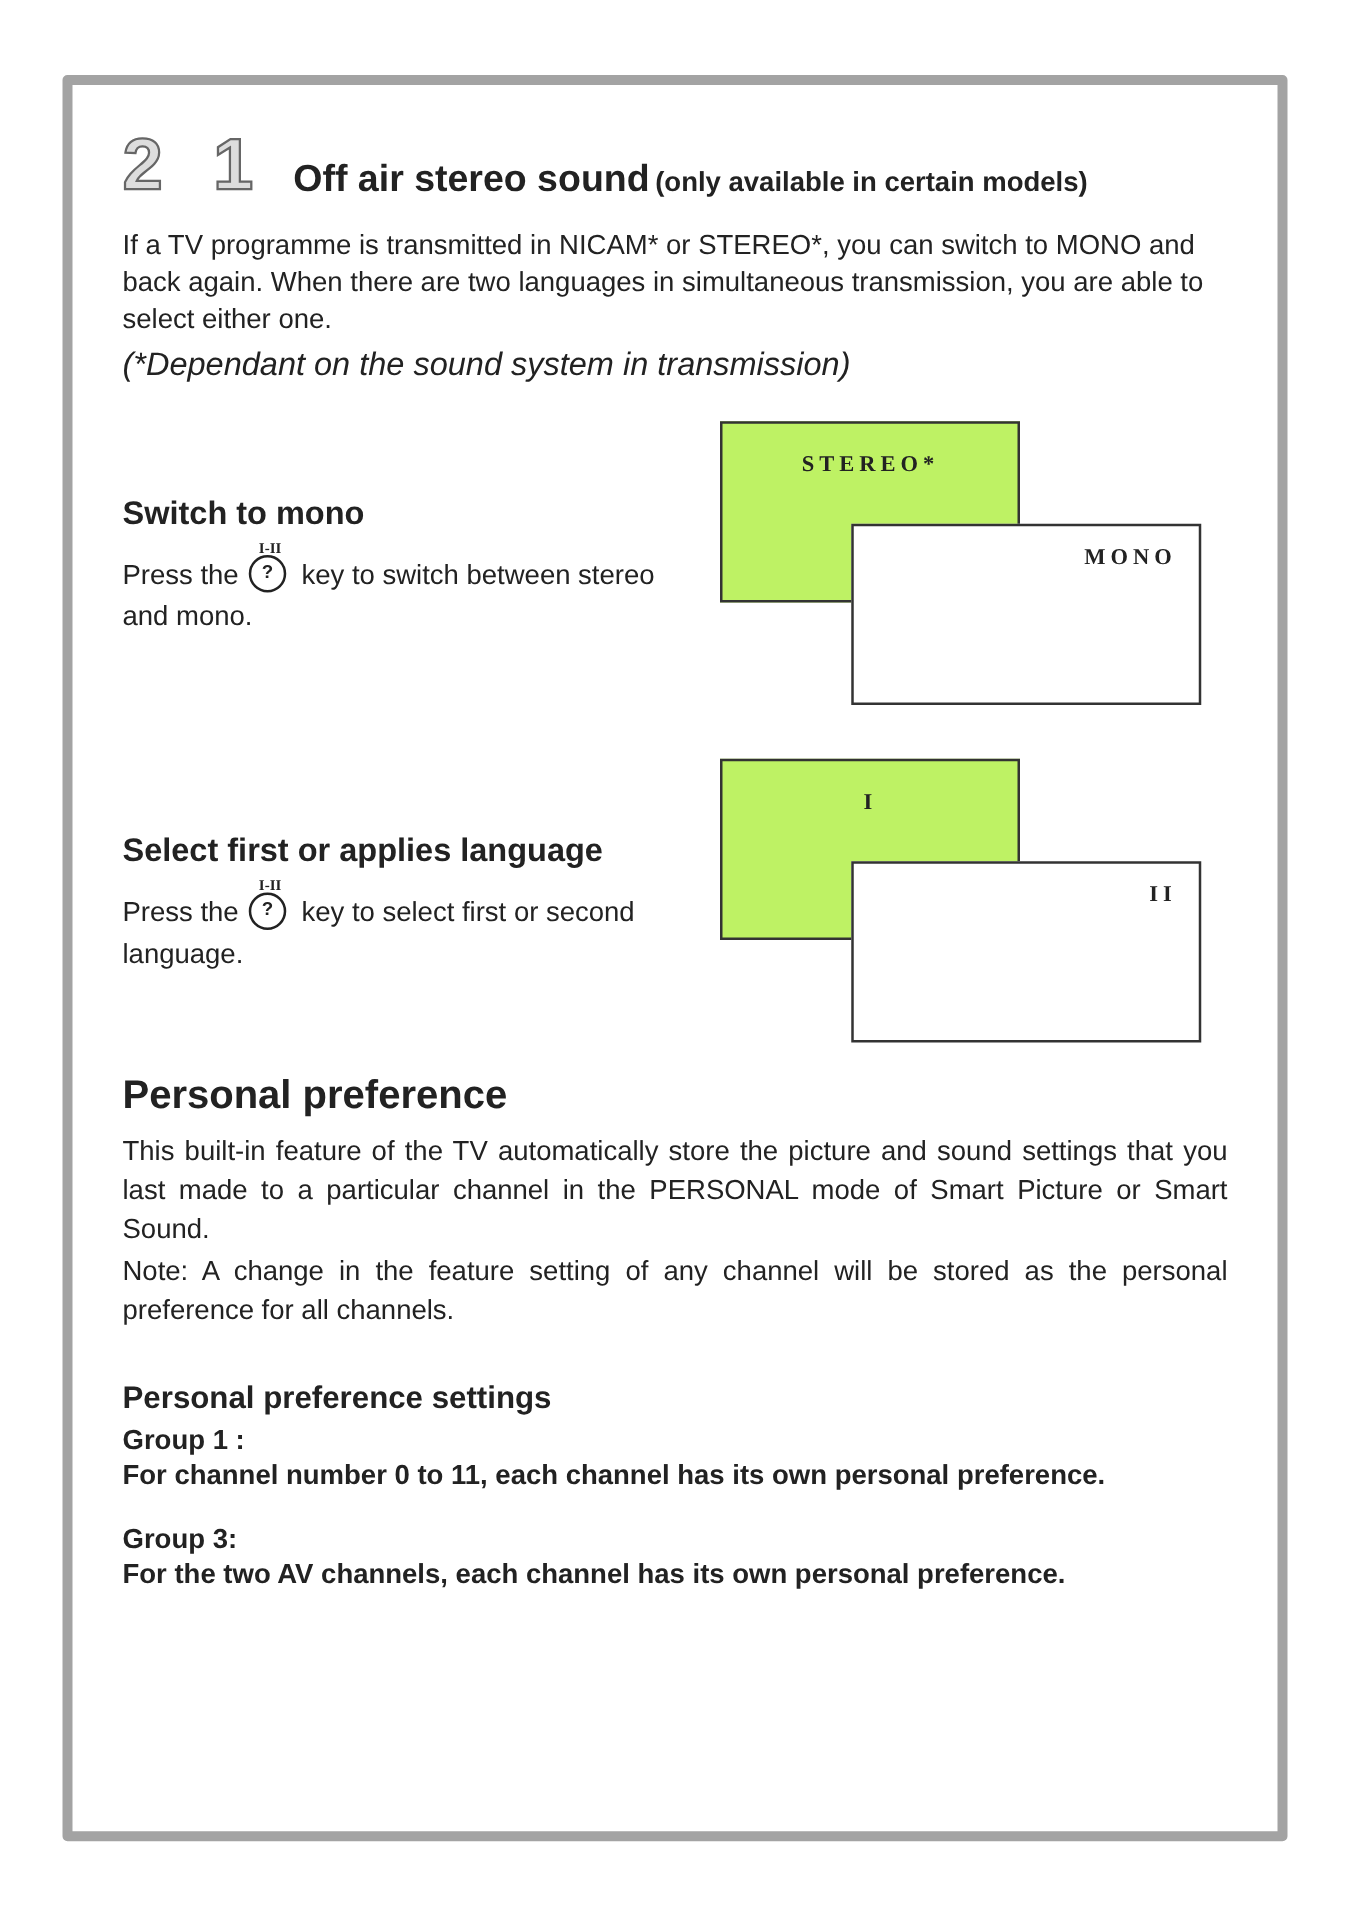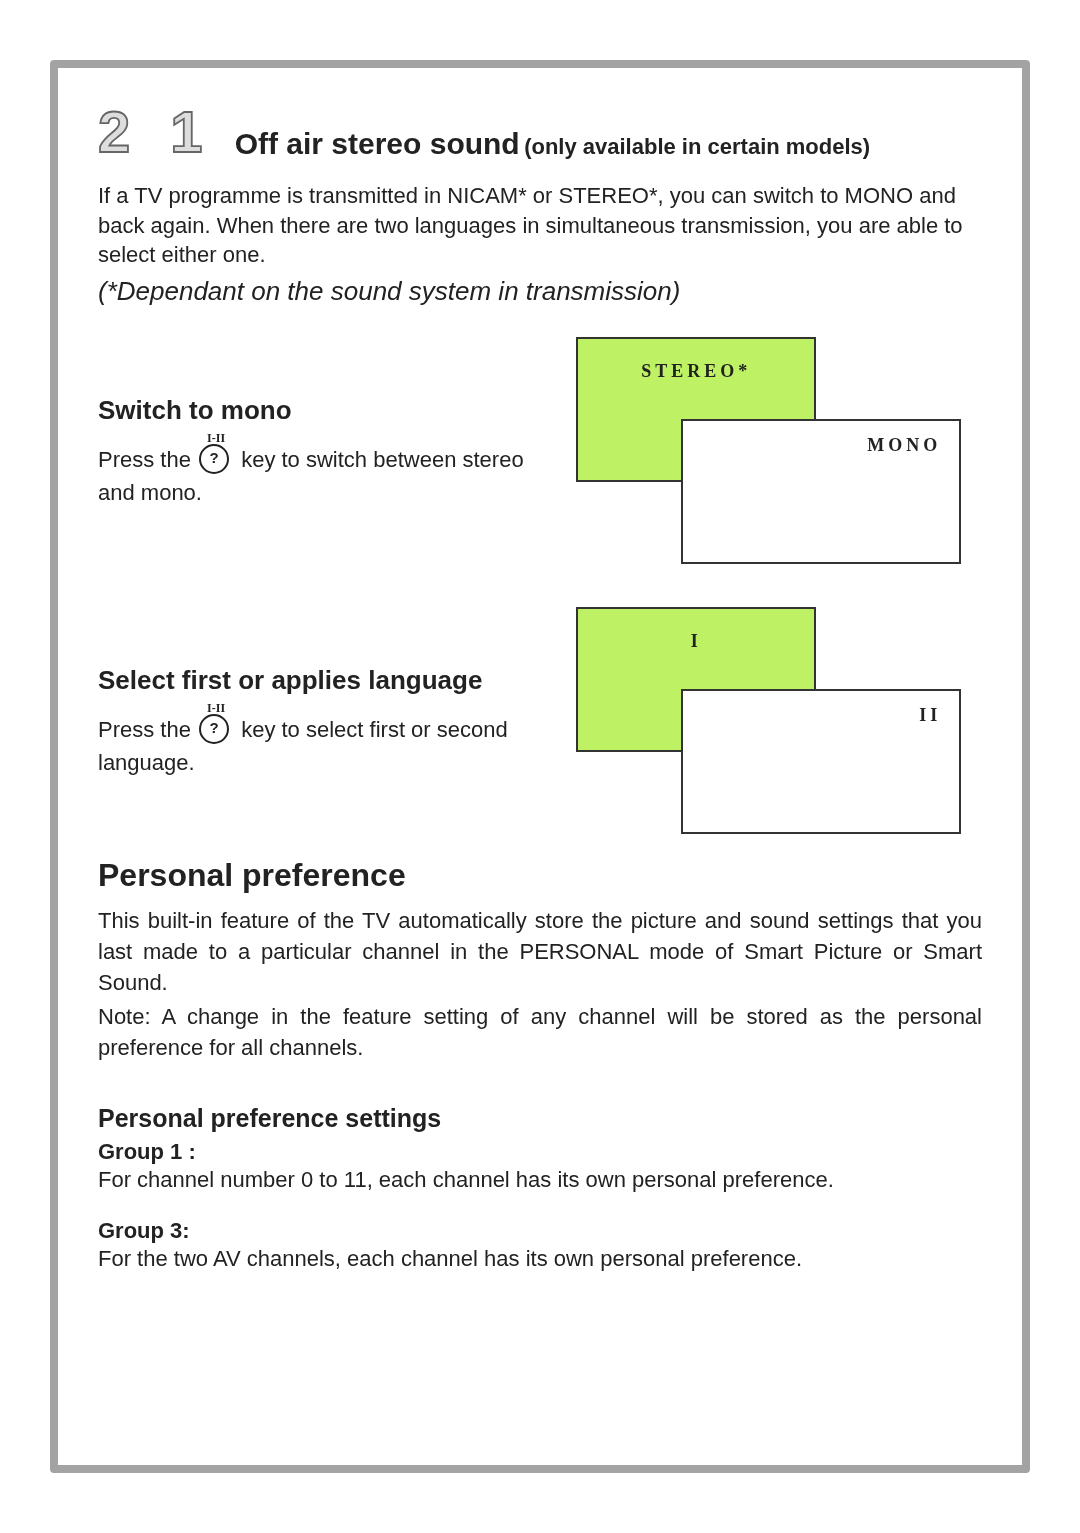--- a/index.html
+++ b/index.html
@@ -182,20 +182,21 @@
     .group-label {
       font-size: 22px;
       font-weight: bold;
       margin-top: 4px;
     }
     .group-text {
       font-size: 22px;
       line-height: 1.4;
       text-align: justify;
       margin-bottom: 22px;
+      font-weight: bold;
     }
     .roman {
       font-family: "Times New Roman", serif;
       font-weight: bold;
       font-size: 18px;
     }
   </style>
 </head>
 <body>
 

